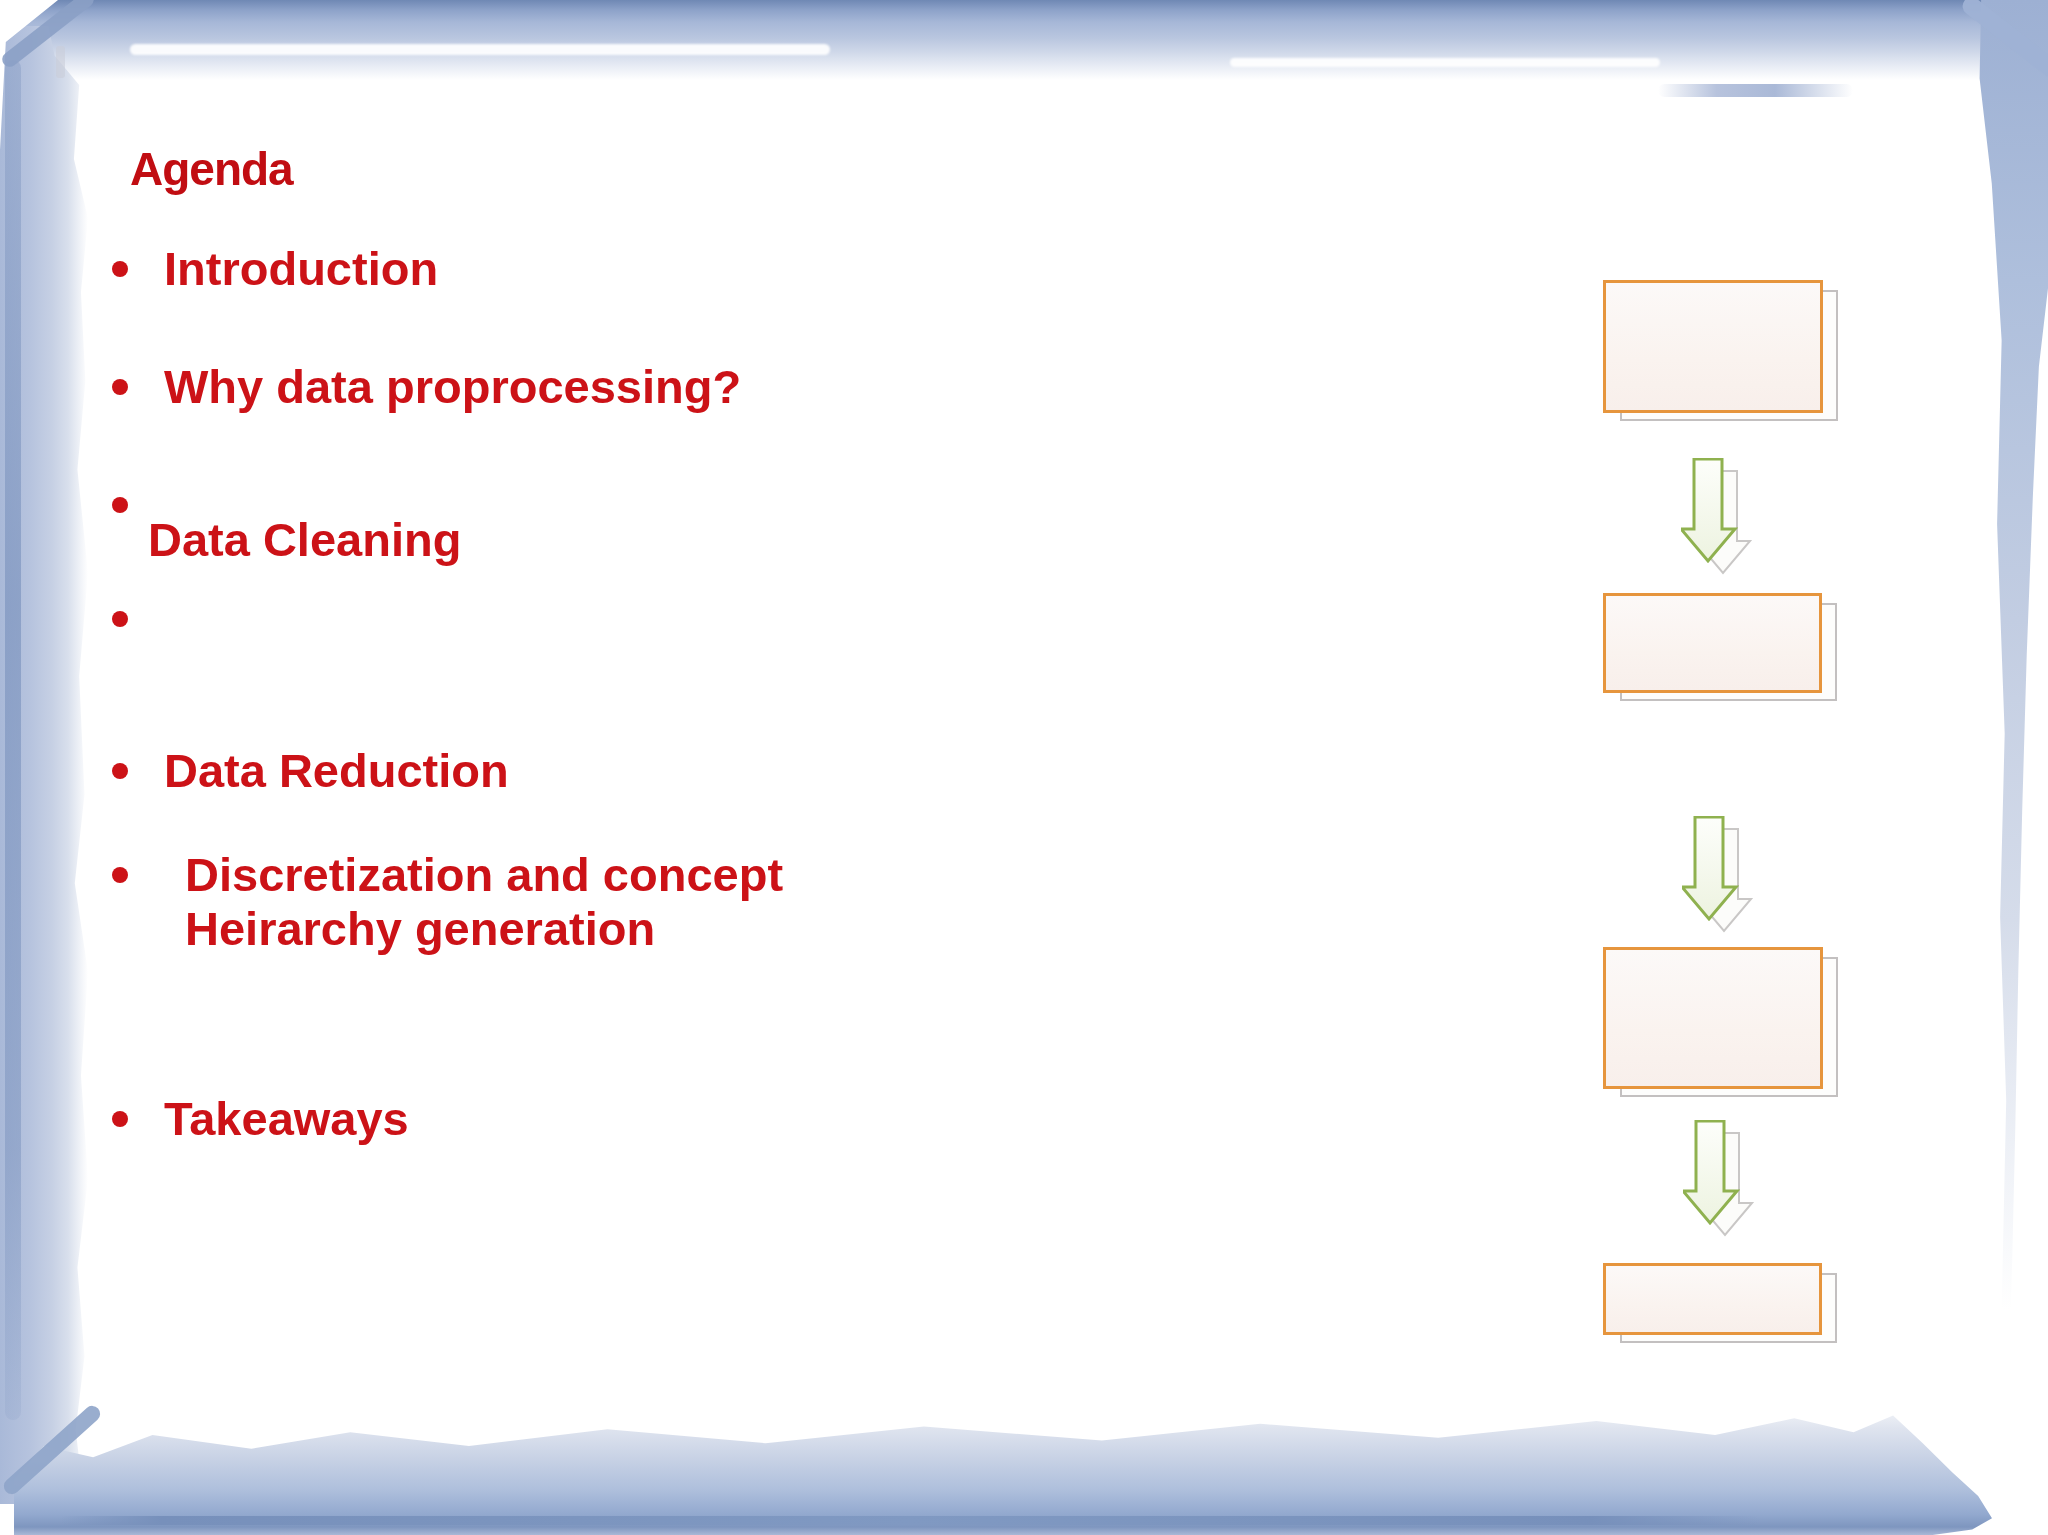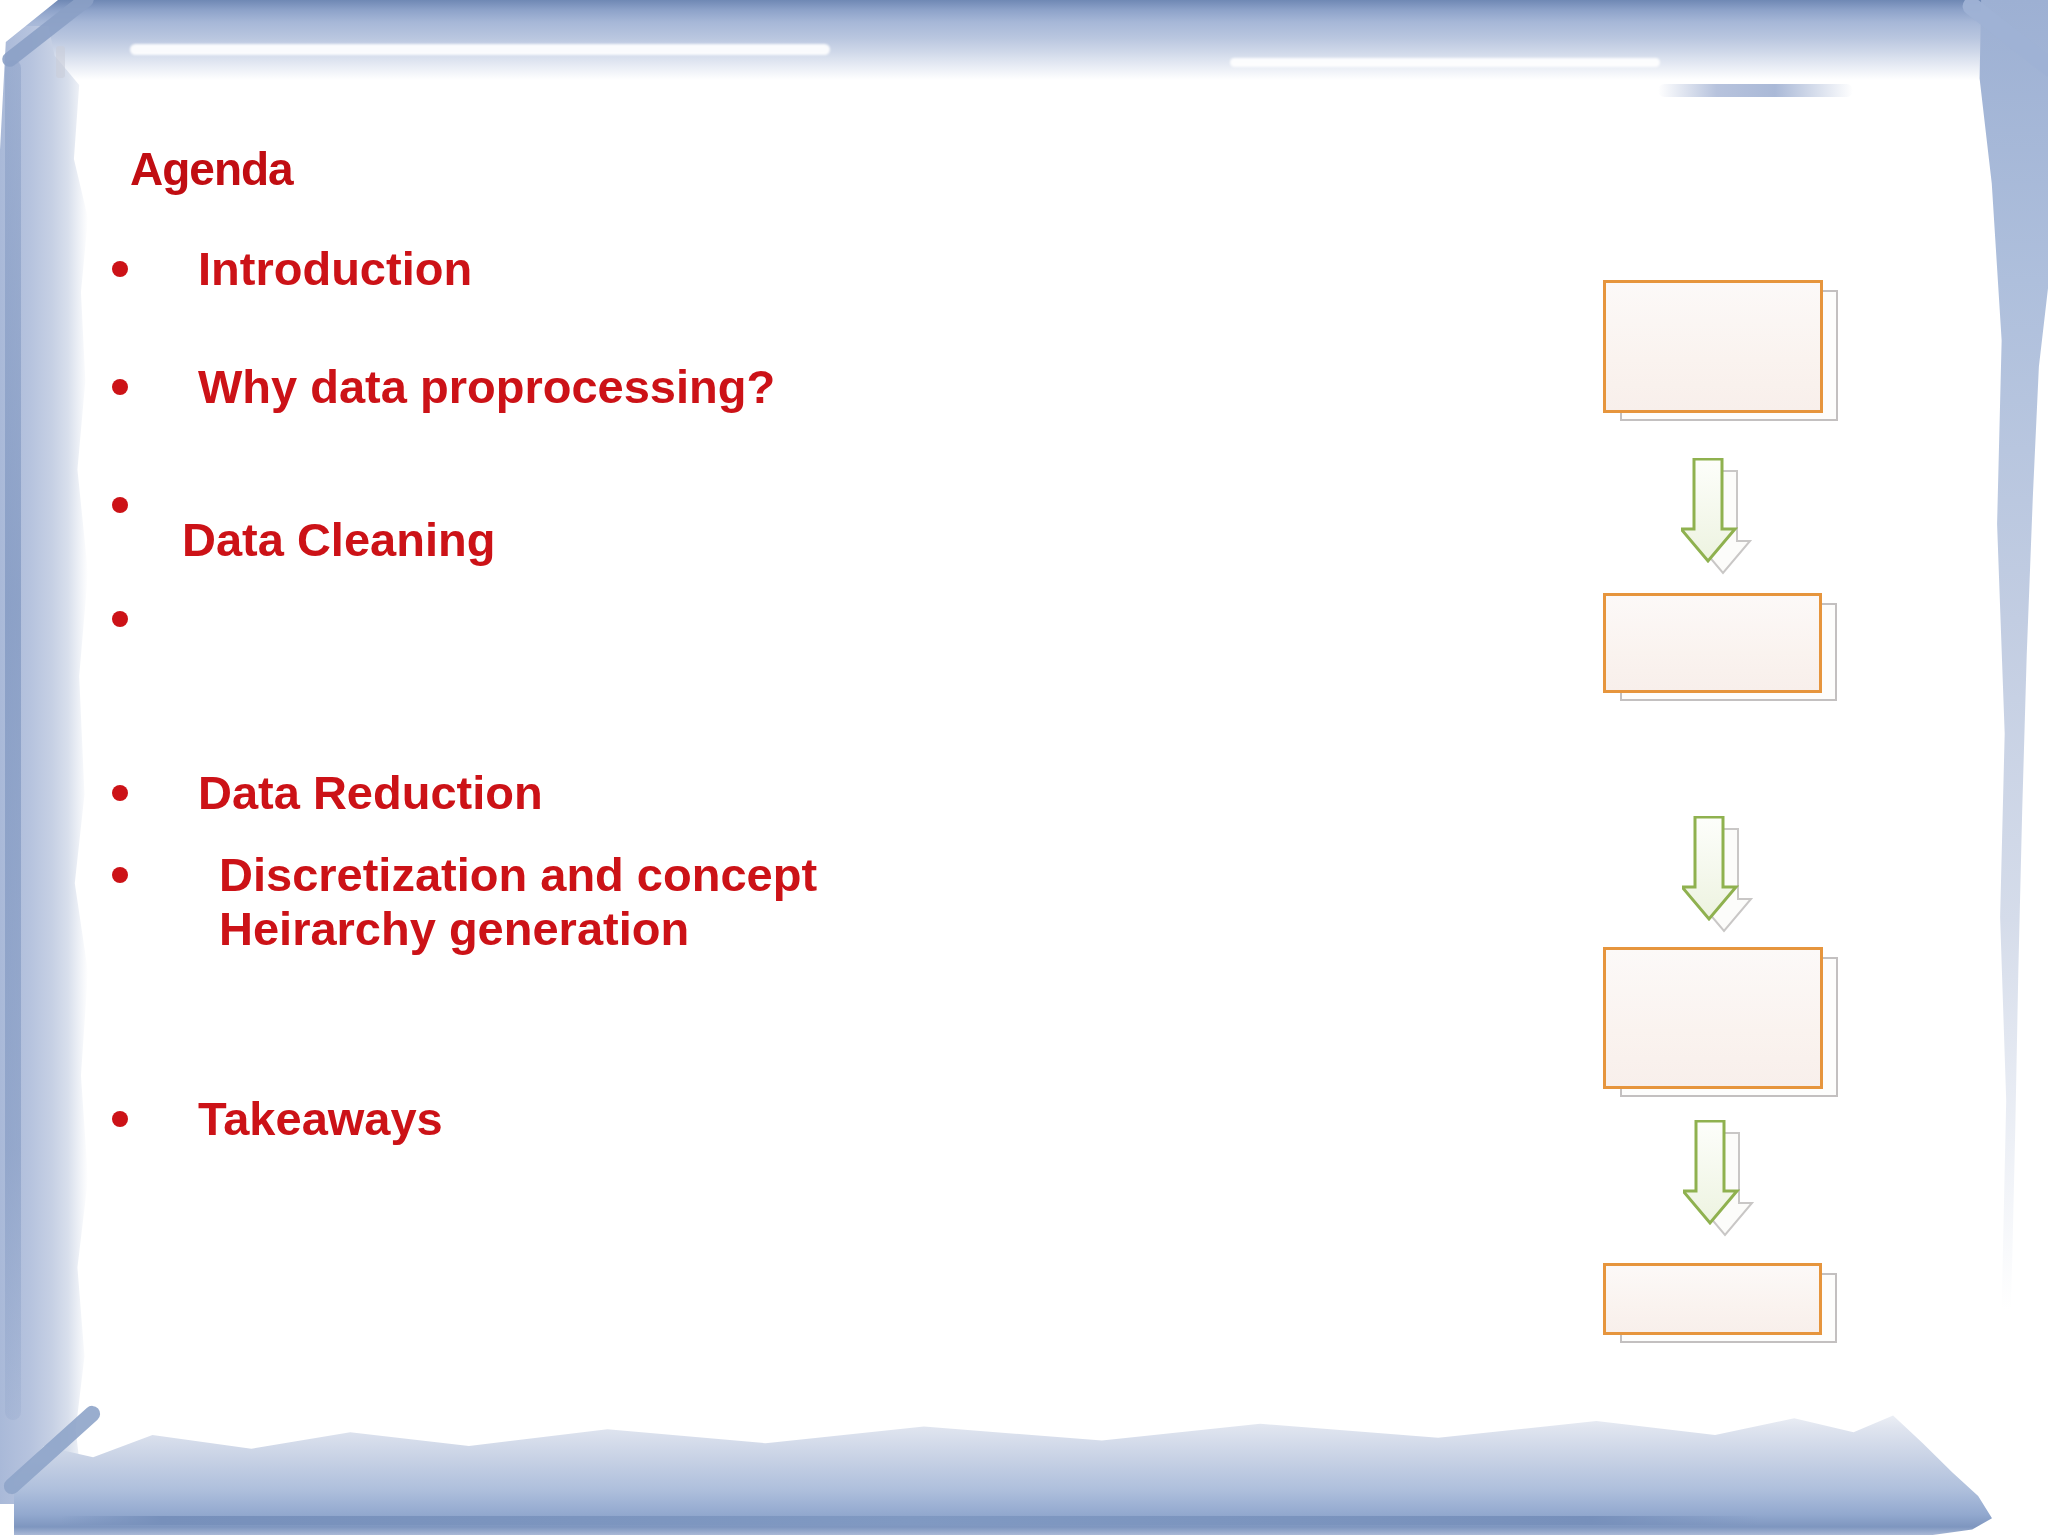--- a/index.html
+++ b/index.html
@@ -71,21 +71,21 @@
   }
 
   
   #agenda-title{
     position:absolute;left:130px;top:146px;
     font-size:46px;font-weight:bold;line-height:1;
     color:var(--title-red);letter-spacing:-1px;
   }
   .agenda-item{position:absolute;left:112px;display:flex;align-items:flex-start;}
   .bullet{width:16px;height:16px;border-radius:50%;background:var(--item-red);margin-top:19px;flex:none;}
-  .item-text{margin-left:70px;}
+  .item-text{margin-left:36px;}
   .item-line{
     font-size:47px;font-weight:bold;line-height:54px;
     color:var(--item-red);white-space:nowrap;
   }
 
   
   .flow-box{position:absolute;}
   .box-shadow-copy{
     position:absolute;left:17px;top:10px;width:100%;height:100%;
     border:2px solid var(--shadow-gray);background:#fdfdfc;
@@ -134,21 +134,21 @@
       </div>
       <div class="agenda-item" style="top: 478px; flex-direction: column;">
         <span class="bullet"></span>
         <div class="item-text">
           <div class="item-line">Data Cleaning</div>
         </div>
       </div>
       <div class="agenda-item" style="top: 592px;">
         <span class="bullet"></span>
       </div>
-      <div class="agenda-item" style="top: 766px; justify-content: flex-end;">
+      <div class="agenda-item" style="top: 744px; justify-content: flex-end;">
         <span class="bullet"></span>
         <div class="item-text">
           <div class="item-line">Data Reduction</div>
         </div>
       </div>
       <div class="agenda-item" style="top: 848px; gap: 21px;">
         <span class="bullet"></span>
         <div class="item-text">
           <div class="item-line">Discretization and concept</div>
           <div class="item-line">Heirarchy generation</div>

